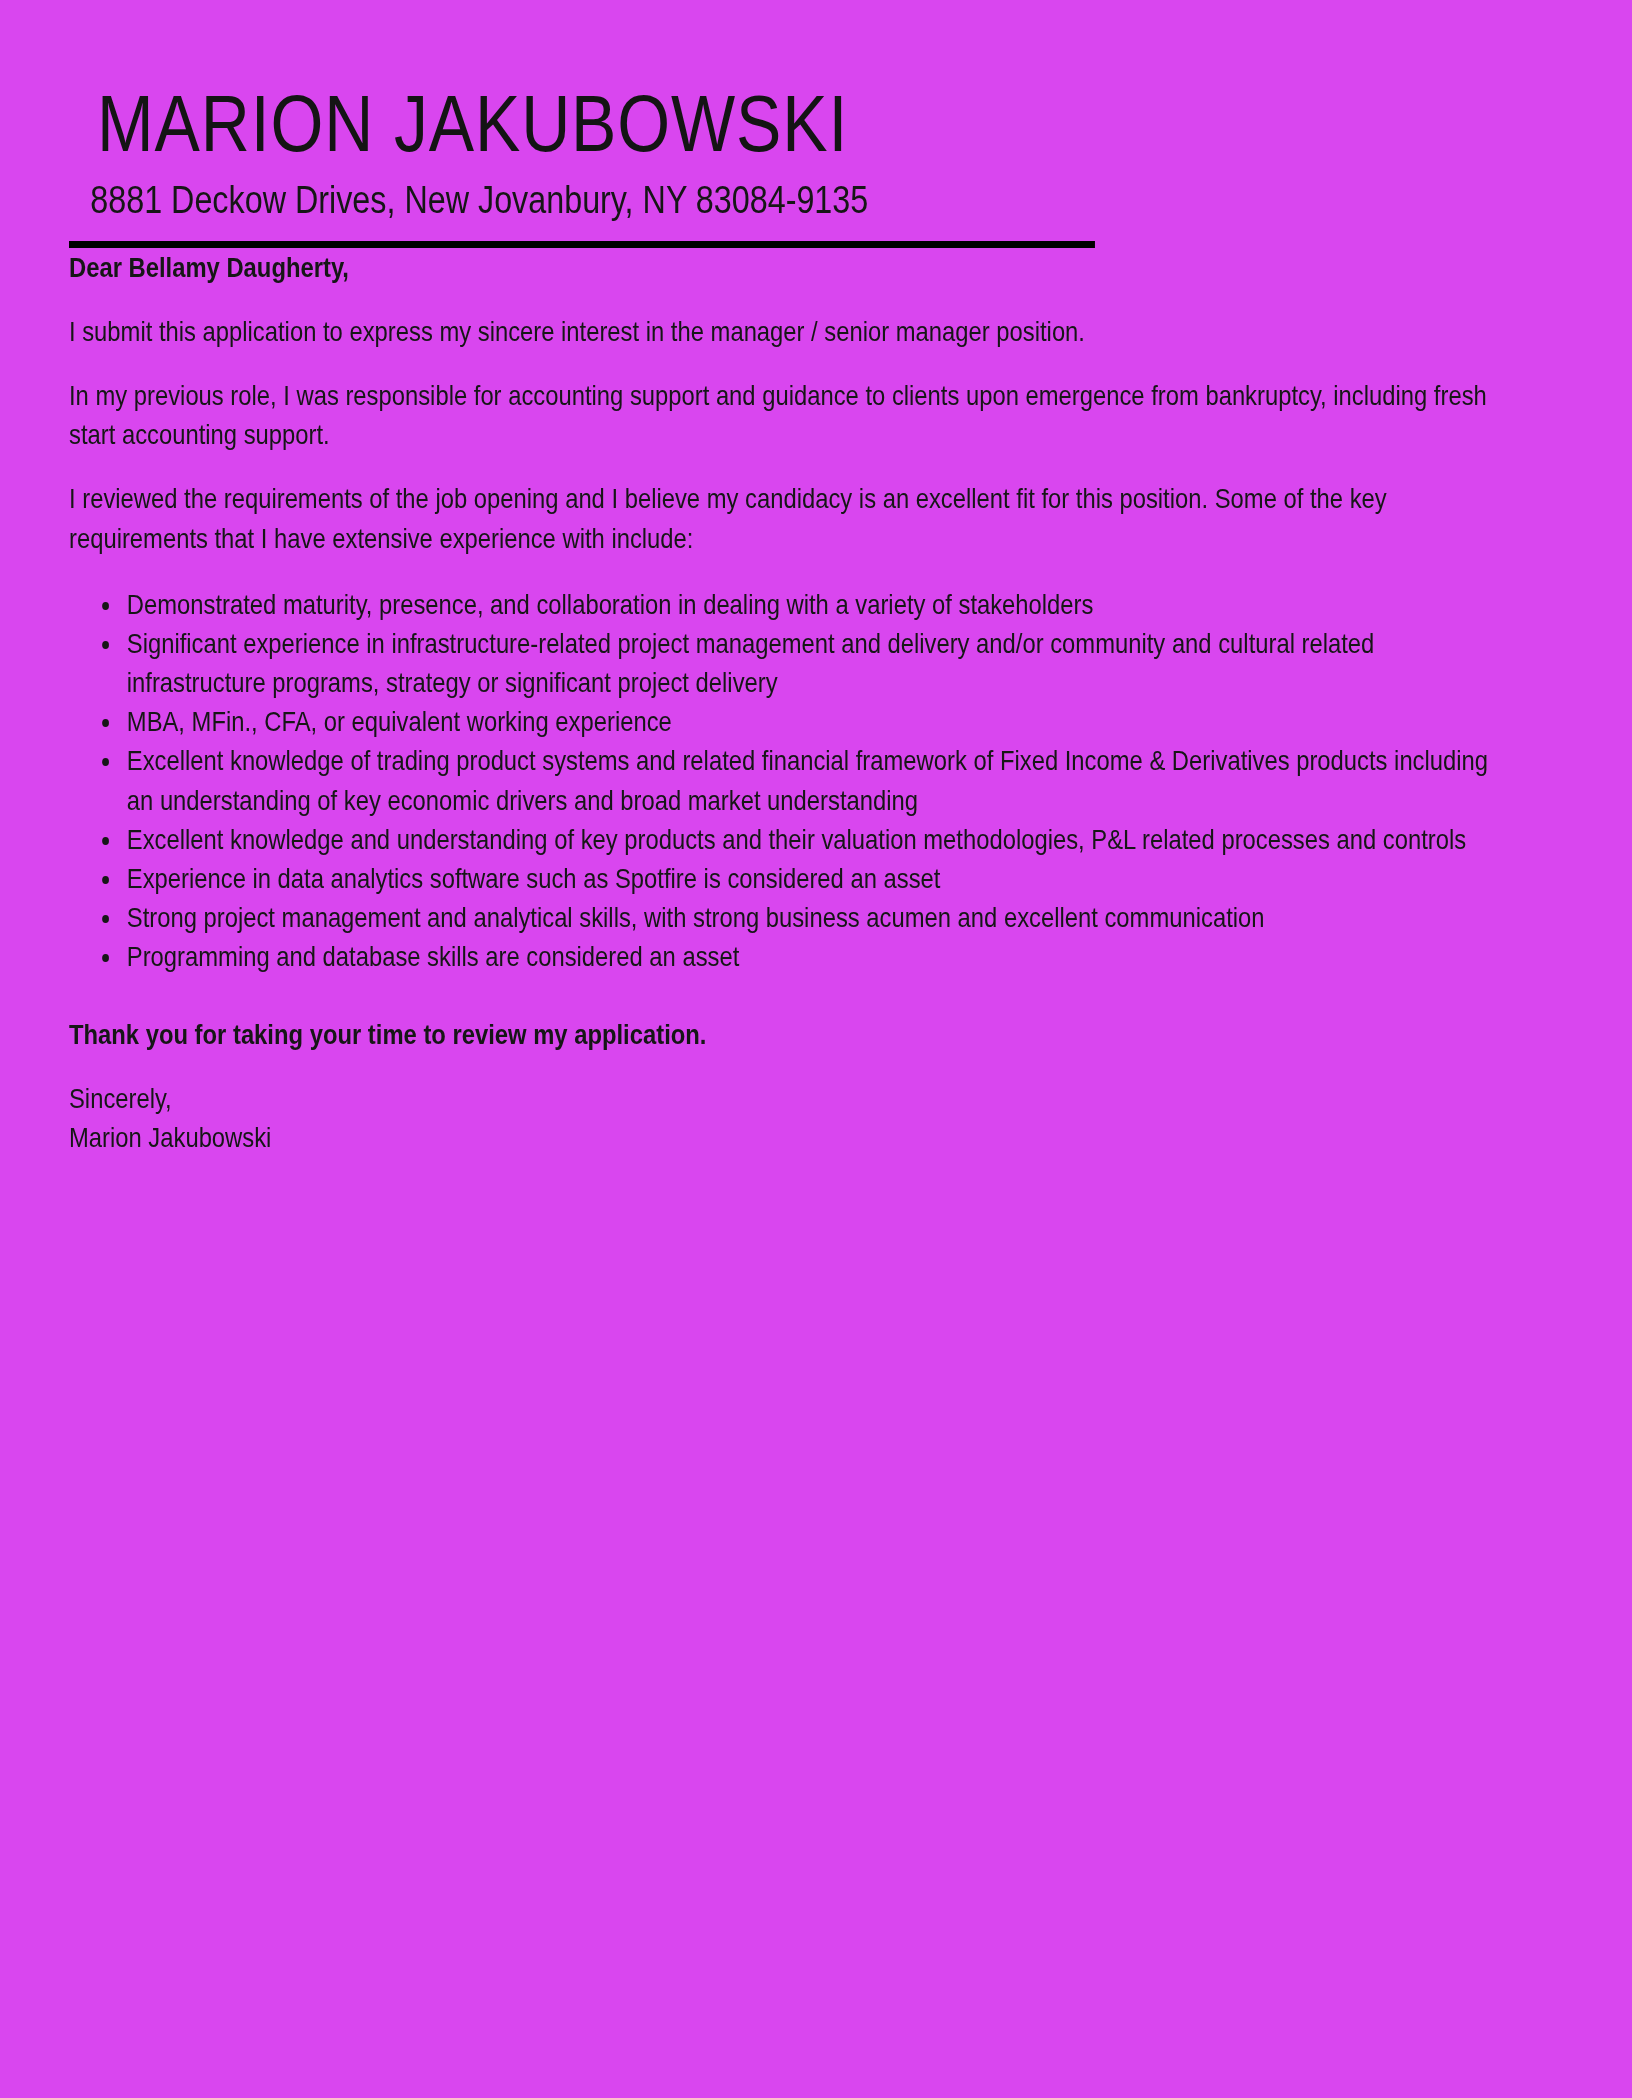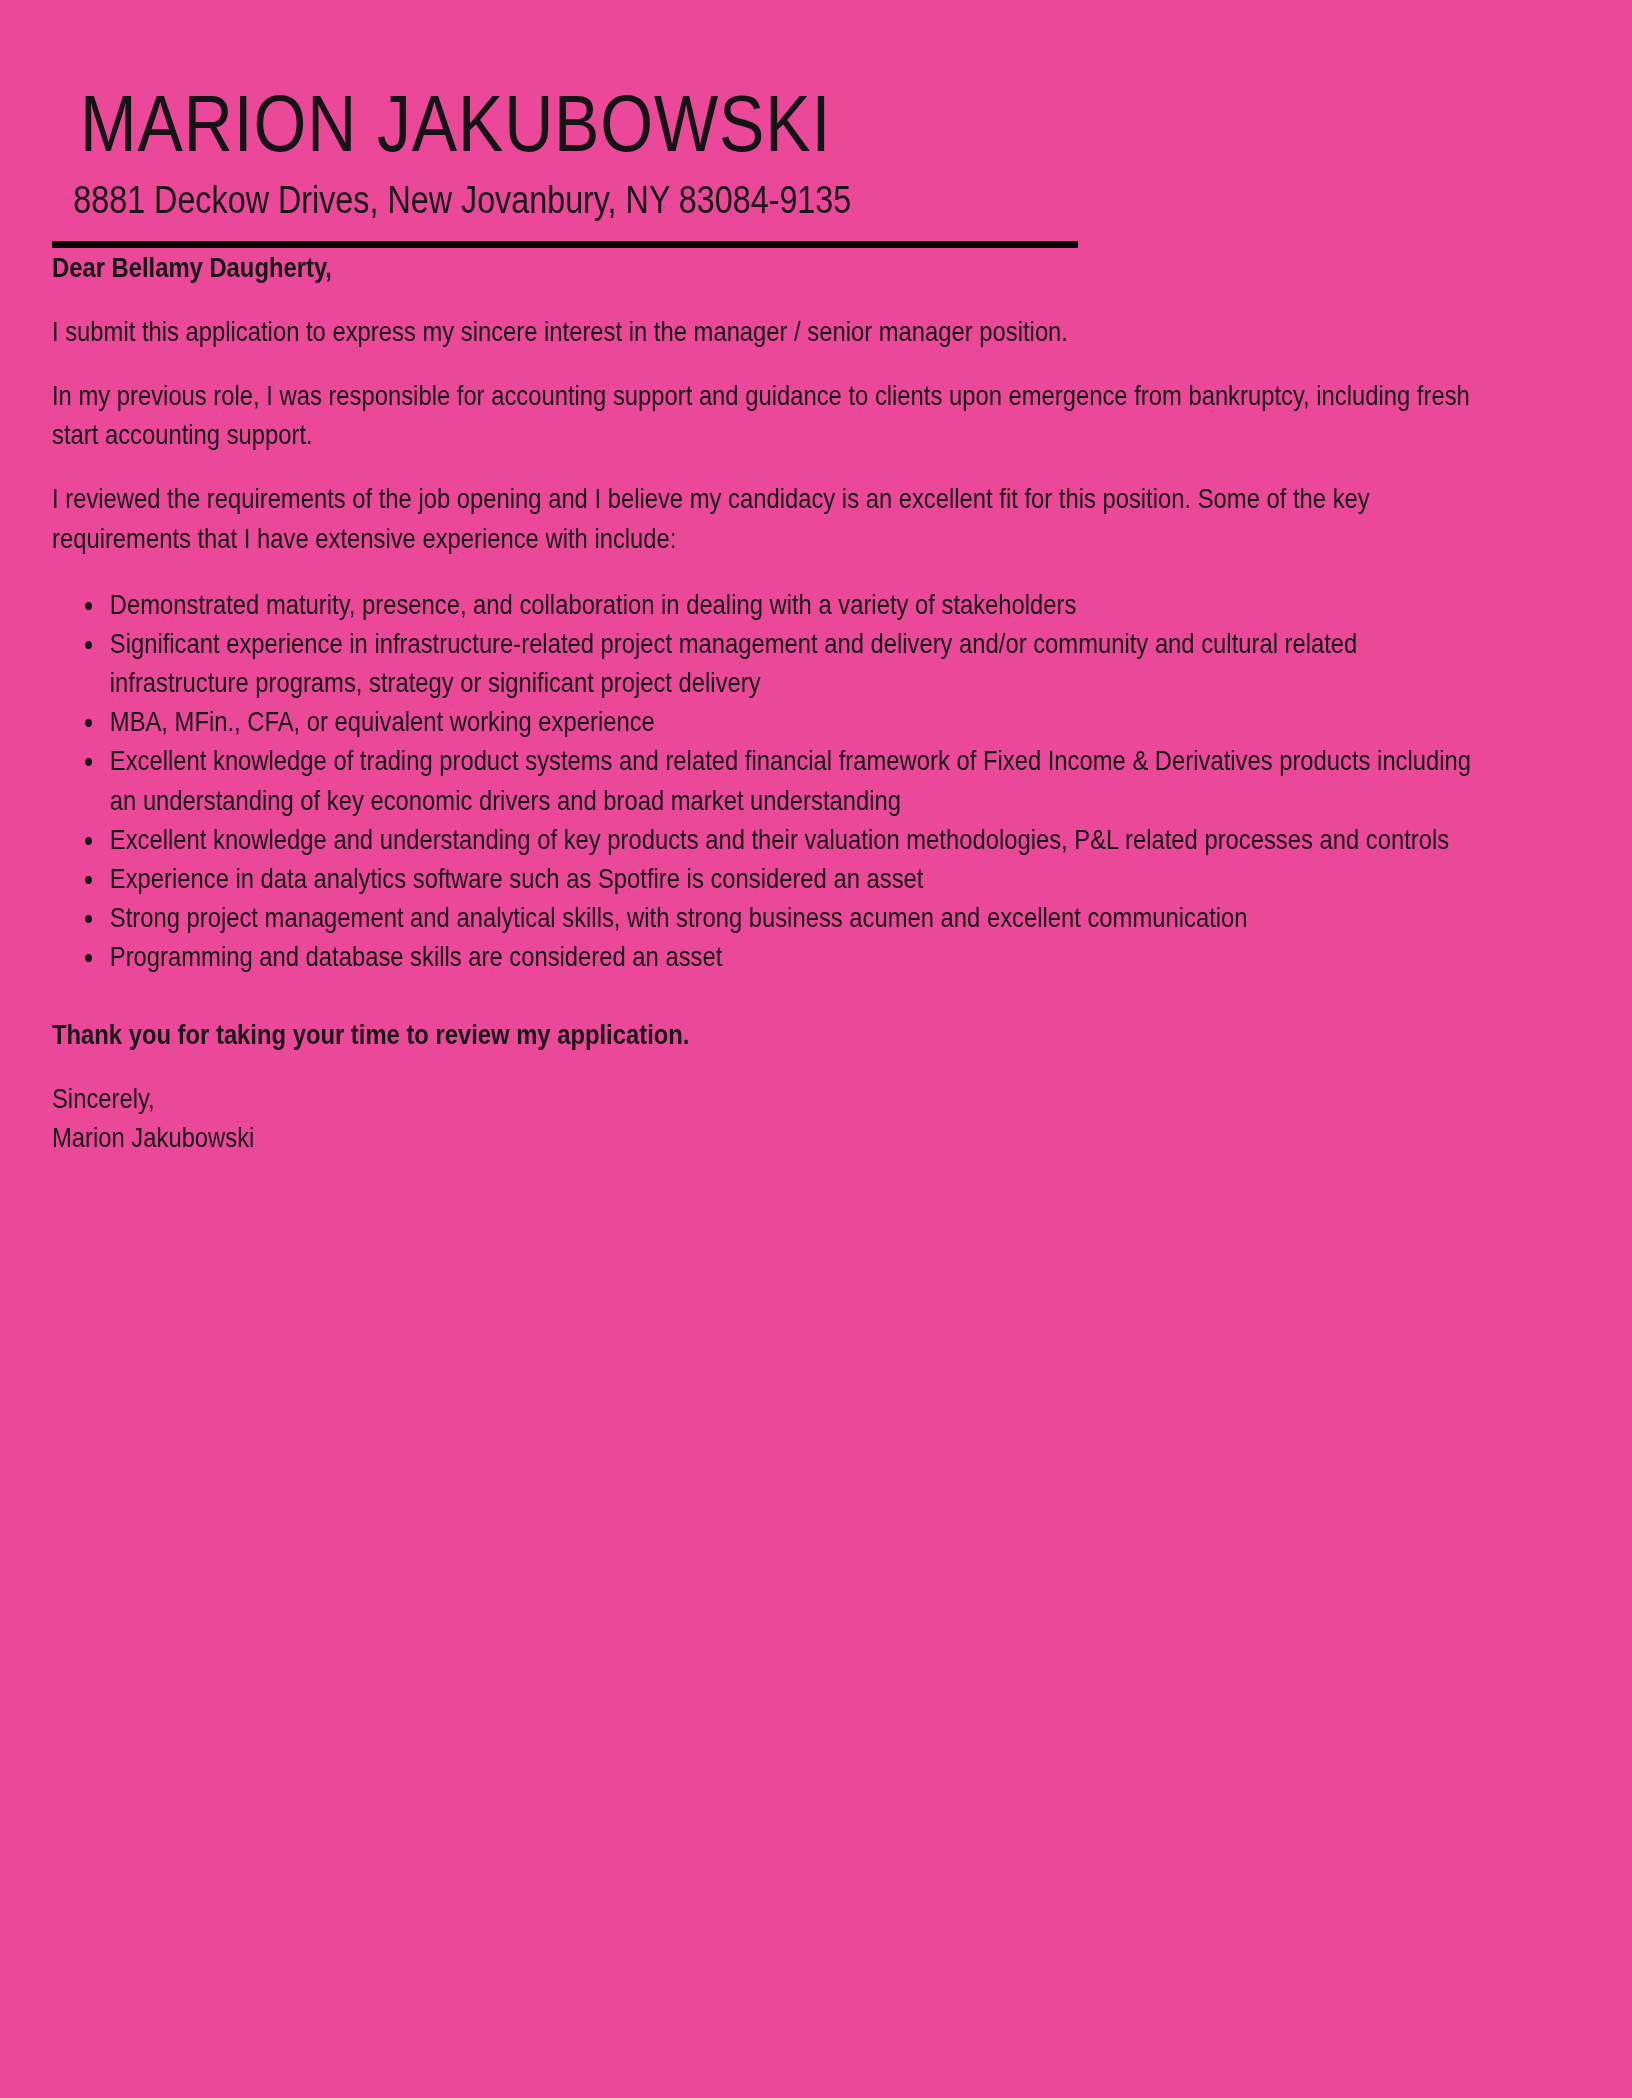--- a/index.html
+++ b/index.html
@@ -12,22 +12,22 @@
     height: 2098px;
     position: relative;
     font-family: "Liberation Sans", sans-serif;
     color: #161616;
     overflow: hidden;
   }
   .page {
     box-sizing: border-box;
     width: 1632px;
     height: 2098px;
-    padding: 82px 103px 40px 52px;
-    background: #ec4899;
+    padding: 82px 103px 40px 69px;
+    background: #d946ef;
   }
   
   .condense {
     width: 1678px;
     transform: scaleX(0.85);
     transform-origin: 0 0;
   }
   .name {
     margin: 0;
     padding-left: 33px;

